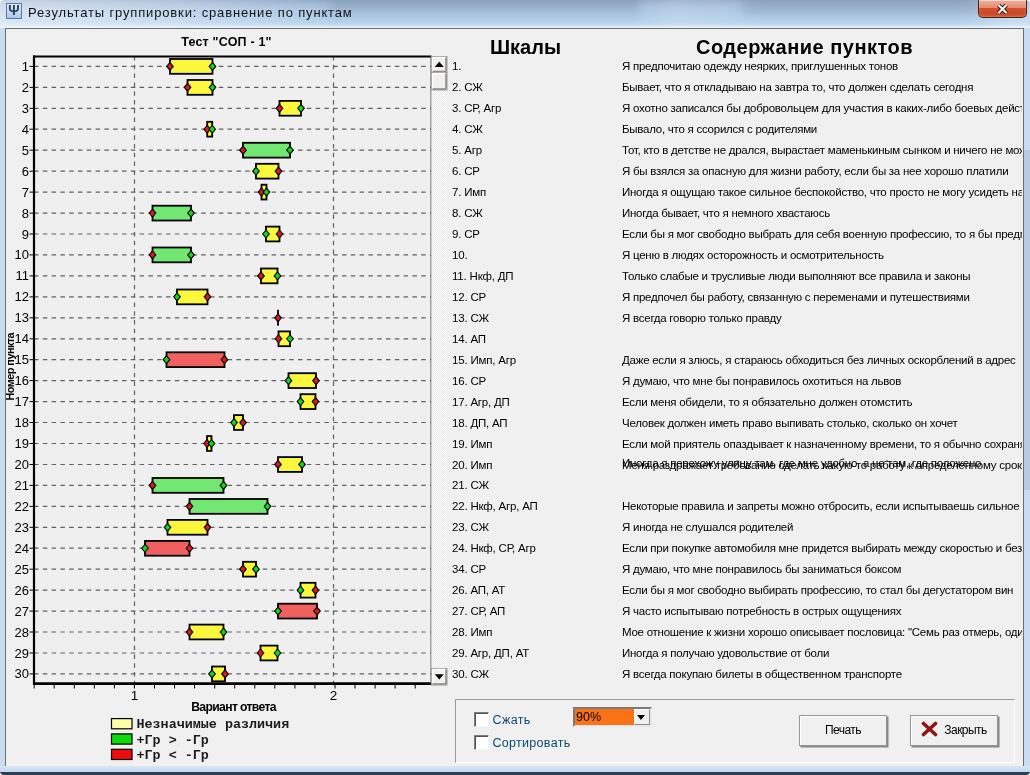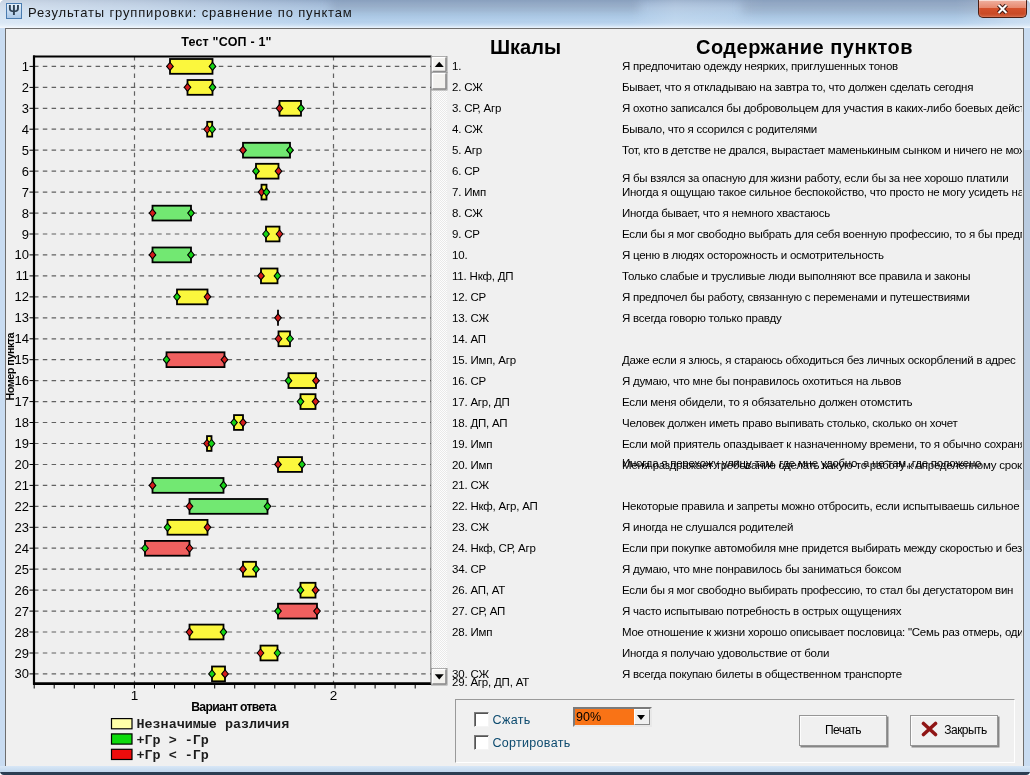--- a/index.html
+++ b/index.html
@@ -312,21 +312,21 @@
 <div class="ct" style="top:58.4px">Я предпочитаю одежду неярких, приглушенных тонов</div>
 <div class="sc" style="top:79.4px">2. СЖ</div>
 <div class="ct" style="top:79.4px">Бывает, что я откладываю на завтра то, что должен сделать сегодня</div>
 <div class="sc" style="top:100.3px">3. СР, Агр</div>
 <div class="ct" style="top:100.3px">Я охотно записался бы добровольцем для участия в каких-либо боевых действиях</div>
 <div class="sc" style="top:121.2px">4. СЖ</div>
 <div class="ct" style="top:121.2px">Бывало, что я ссорился с родителями</div>
 <div class="sc" style="top:142.2px">5. Агр</div>
 <div class="ct" style="top:142.2px">Тот, кто в детстве не дрался, вырастает маменькиным сынком и ничего не может</div>
 <div class="sc" style="top:163.2px">6. СР</div>
-<div class="ct" style="top:170px">Я бы взялся за опасную для жизни работу, если бы за нее хорошо платили</div>
+<div class="ct" style="top:163px">Я бы взялся за опасную для жизни работу, если бы за нее хорошо платили</div>
 <div class="sc" style="top:184.1px">7. Имп</div>
 <div class="ct" style="top:184.1px">Иногда я ощущаю такое сильное беспокойство, что просто не могу усидеть на месте</div>
 <div class="sc" style="top:205.1px">8. СЖ</div>
 <div class="ct" style="top:205.1px">Иногда бывает, что я немного хвастаюсь</div>
 <div class="sc" style="top:226.0px">9. СР</div>
 <div class="ct" style="top:226.0px">Если бы я мог свободно выбрать для себя военную профессию, то я бы предпочел</div>
 <div class="sc" style="top:246.9px">10.</div>
 <div class="ct" style="top:246.9px">Я ценю в людях осторожность и осмотрительность</div>
 <div class="sc" style="top:267.9px">11. Нкф, ДП</div>
 <div class="ct" style="top:267.9px">Только слабые и трусливые люди выполняют все правила и законы</div>
@@ -356,21 +356,21 @@
 <div class="sc" style="top:540.2px">24. Нкф, СР, Агр</div>
 <div class="ct" style="top:540.2px">Если при покупке автомобиля мне придется выбирать между скоростью и безопасностью</div>
 <div class="sc" style="top:561.2px">34. СР</div>
 <div class="ct" style="top:561.2px">Я думаю, что мне понравилось бы заниматься боксом</div>
 <div class="sc" style="top:582.1px">26. АП, АТ</div>
 <div class="ct" style="top:582.1px">Если бы я мог свободно выбирать профессию, то стал бы дегустатором вин</div>
 <div class="sc" style="top:603.1px">27. СР, АП</div>
 <div class="ct" style="top:603.1px">Я часто испытываю потребность в острых ощущениях</div>
 <div class="sc" style="top:624.0px">28. Имп</div>
 <div class="ct" style="top:624.0px">Мое отношение к жизни хорошо описывает пословица: "Семь раз отмерь, один отрежь"</div>
-<div class="sc" style="top:674px">29. Агр, ДП, АТ</div>
+<div class="sc" style="top:645.0px">29. Агр, ДП, АТ</div>
 <div class="ct" style="top:645.0px">Иногда я получаю удовольствие от боли</div>
 <div class="sc" style="top:665.9px">30. СЖ</div>
 <div class="ct" style="top:665.9px">Я всегда покупаю билеты в общественном транспорте</div>
   <div id="panel"></div>
   <div class="cb" style="left:473.5px;top:711.5px"></div>
   <div class="cblab" style="left:492.5px;top:711.5px">Сжать</div>
   <div class="cb" style="left:473.5px;top:734.5px"></div>
   <div class="cblab" style="left:492.5px;top:734.5px">Сортировать</div>
   <div id="combo">
       <div class="txt">90%</div>

